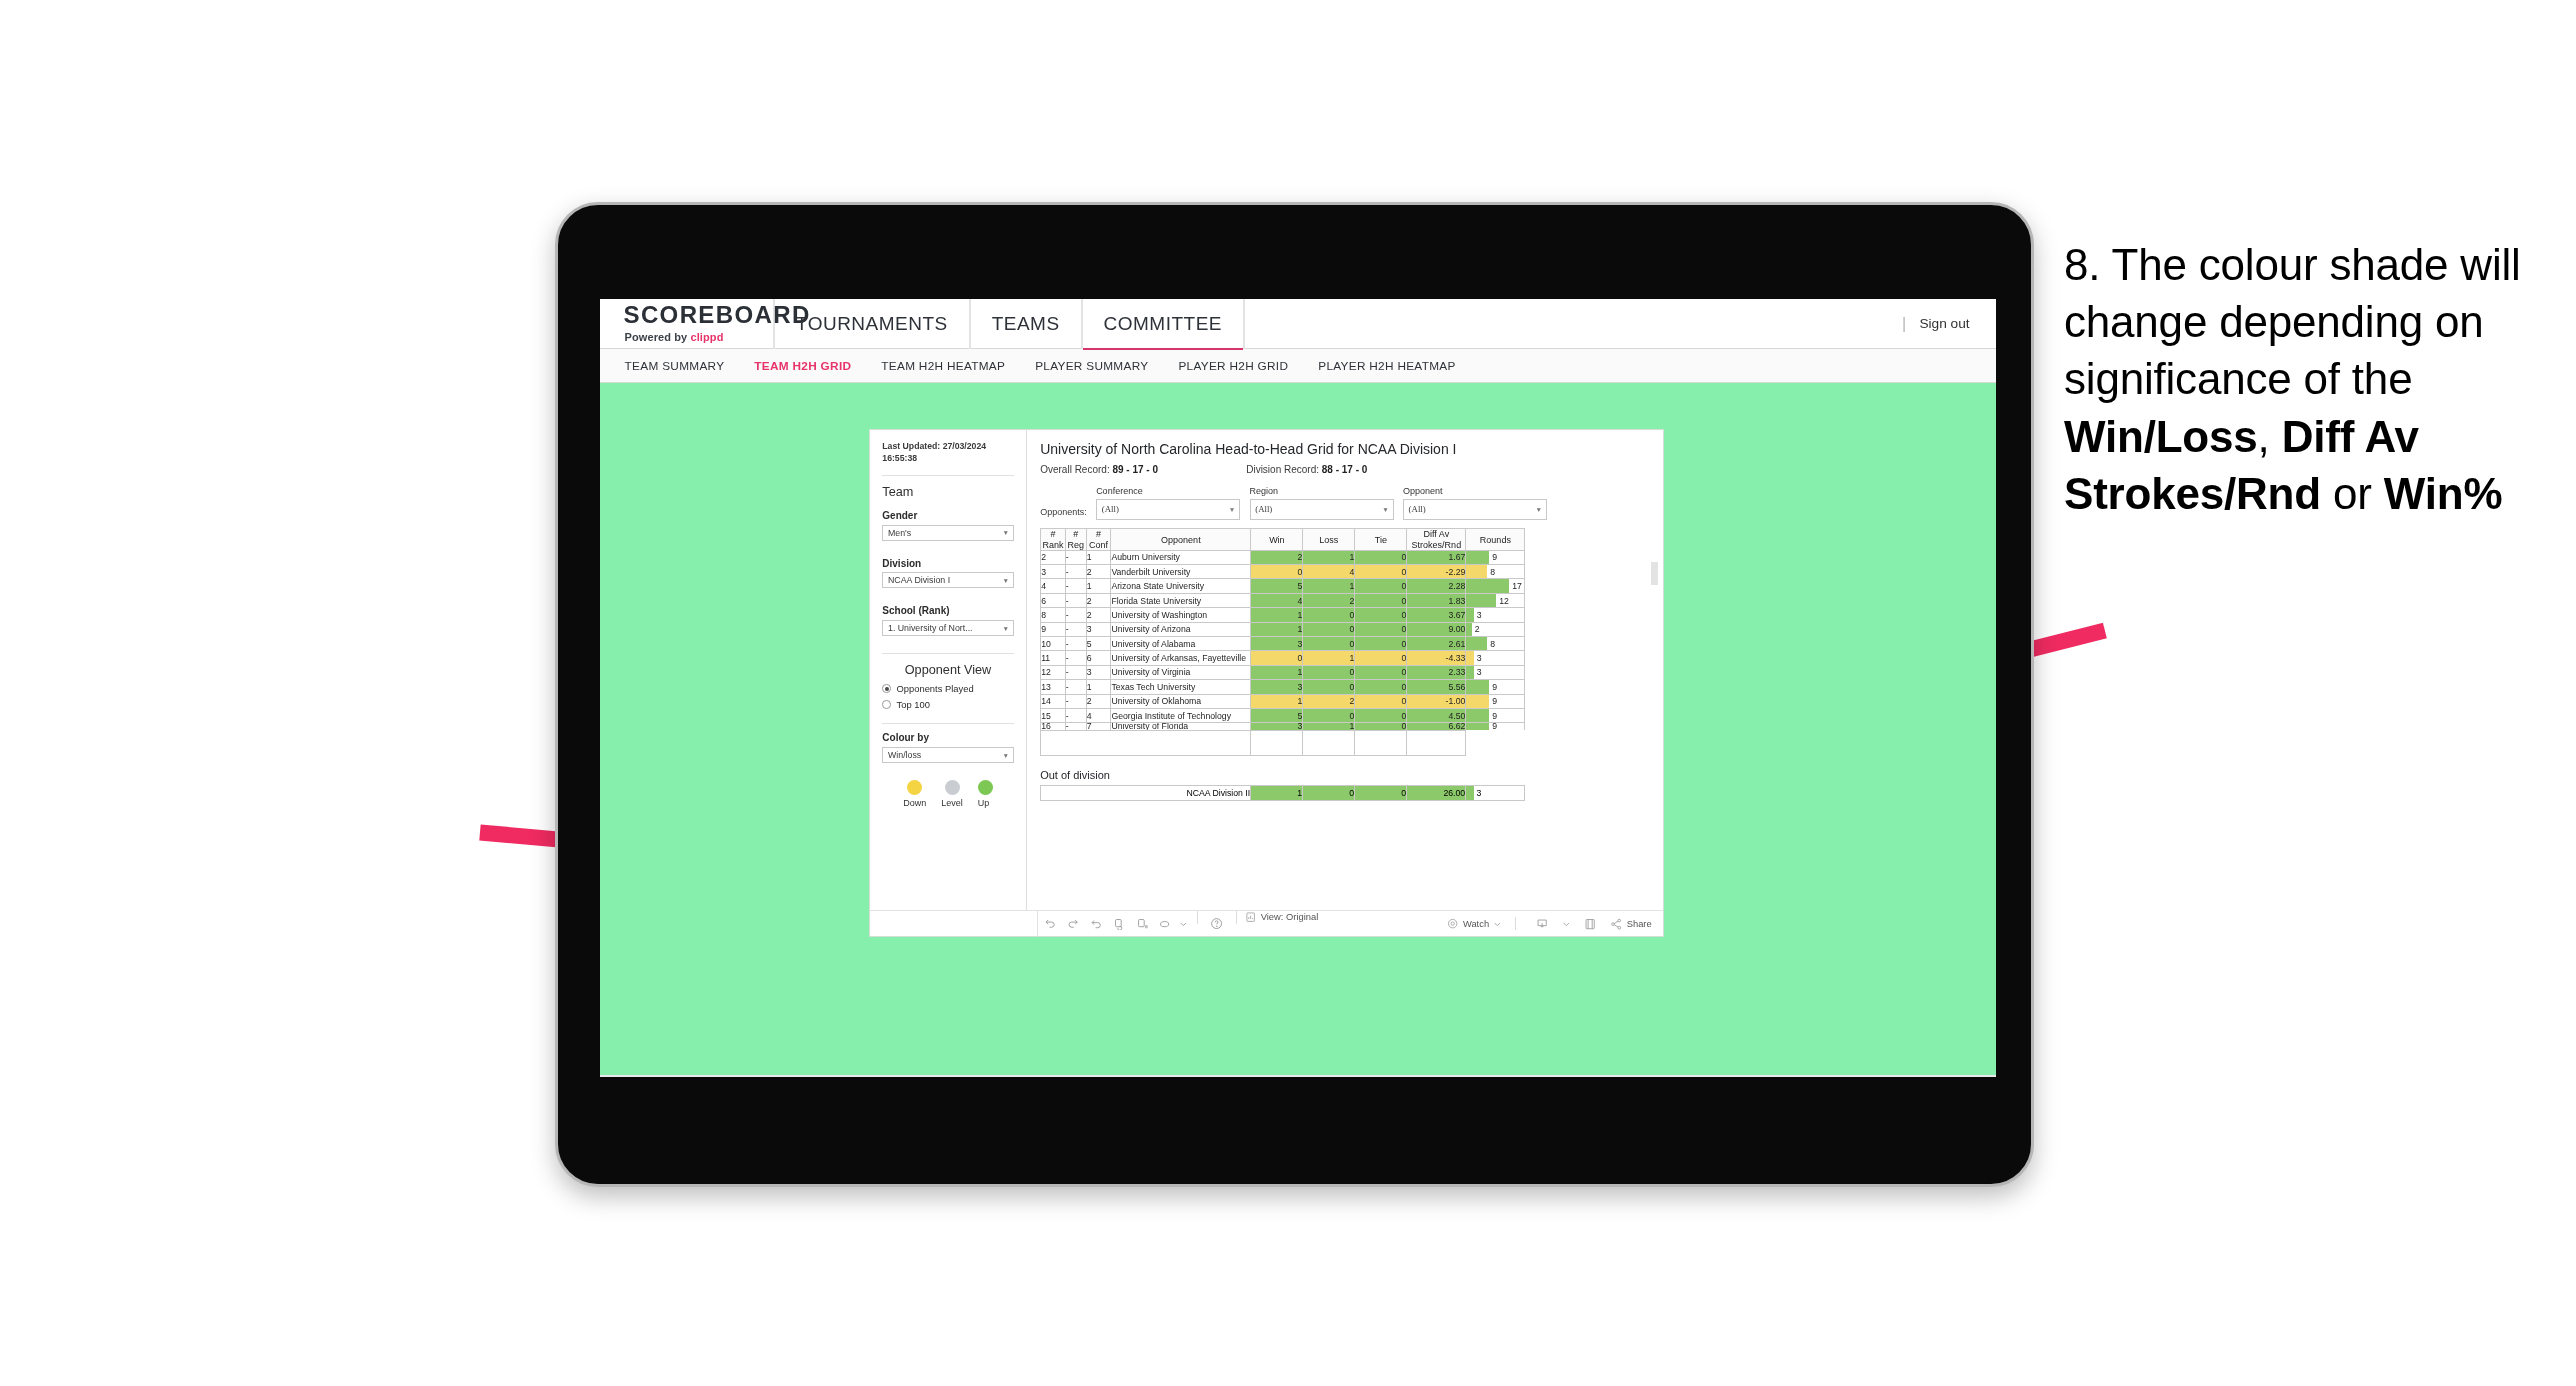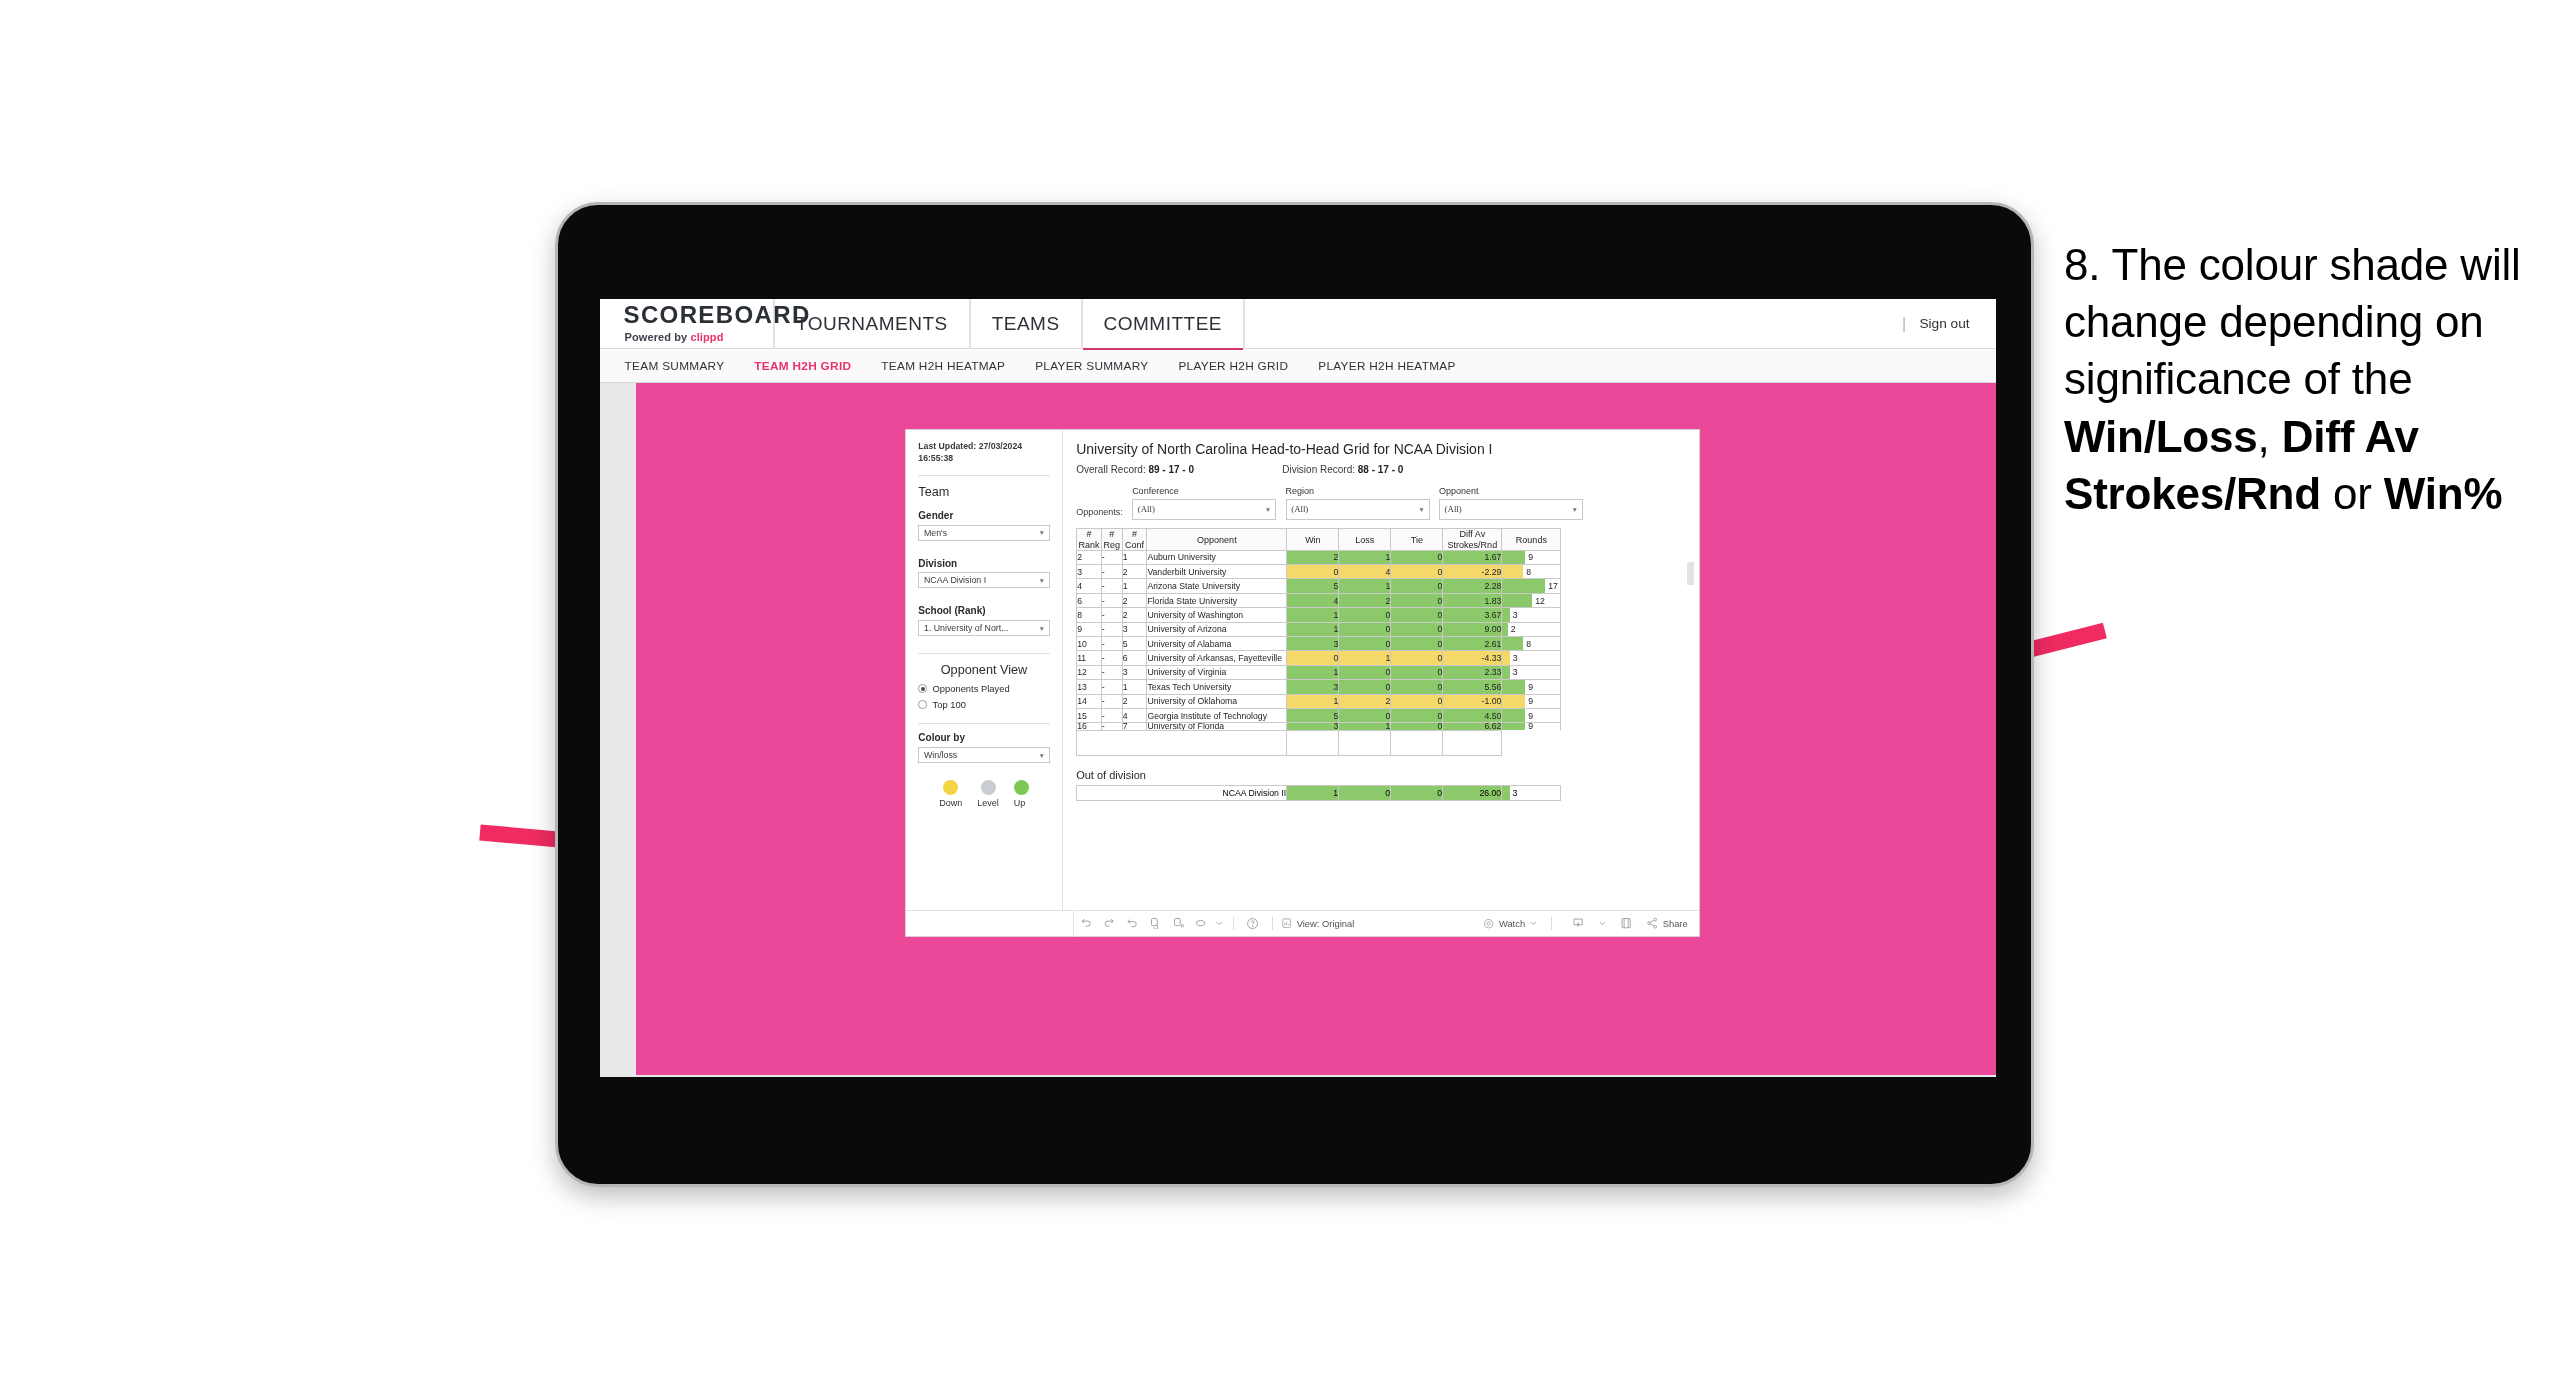--- a/index.html
+++ b/index.html
@@ -75,21 +75,21 @@
   
   #subbar {
     height: 34px; background:#fafafa;
     border-bottom: 1.9px solid #d8d8d8;
     display:flex; align-items:center; padding-left: 24.6px; gap: 0px;
   }
   .subitem { font-size:11.8px; color:#2e3238; letter-spacing:0.3px; padding: 0 15px 0 0; margin-right:15px; cursor:pointer;}
   .subitem.active { color:#e8336a;font-weight:bold; }
 
   
-  #workspace { position:relative; height: 692px; background:#ec4899;margin-left:36px; }
+  #workspace { position:relative; height: 692px; background:#86efac; }
   #viz {
     position:absolute; left:270px; top:47px;
     width: 793px; height: 506px;
     background:#ffffff;
     display:flex; flex-direction:column;
     box-shadow: 0 0 0 0.9px #dcdcdc;
   }
   #vizbody { display:flex; flex:1; min-height:0; }
 
   
@@ -154,21 +154,21 @@
   .scroll-nub { position:absolute; right:-8.5px; top:0; width:7.6px; background:#e3e3e3; }
 
   .ood-title { font-size: 11px; color:#24272b; margin: 13.2px 0 4.7px 0; }
   table.ood { border-collapse:collapse; font-size:8.7px; table-layout:fixed; width:483px;}
   table.ood td { border:0.9px solid #c9c9c9; height:15px; padding:0; }
   td.ood-lab { text-align:right; padding-right:4.7px; width:210px;}
 
   
   #toolbar {
     height: 26.4px; border-top:0.9px solid #e2e2e2; background:#fff;
-    display:flex; align-items:center; gap:0px; padding: 0 11.3px;
+    display:flex; align-items:flex-start; gap:0px; padding: 0 11.3px;
     font-size: 9.4px; color:#7a7a7a;
   }
   #toolbar .tb-tab { width:157px; border-right:0.9px solid #e2e2e2; height:26.4px;}
   .ticon { width:23px; height:26.4px; display:flex; align-items:center; justify-content:center; color:#9a9a9a; cursor:pointer;}
   .tsep { width:0.9px; height:13.2px; background:#dcdcdc; margin:0 7.6px; }
   .tb-text { display:flex; align-items:center; gap:4.7px; color:#555; cursor:pointer;}
   .tb-right { margin-left:auto; display:flex; align-items:center; gap:7px; }
   svg { display:block; }
 </style>
 </head>

